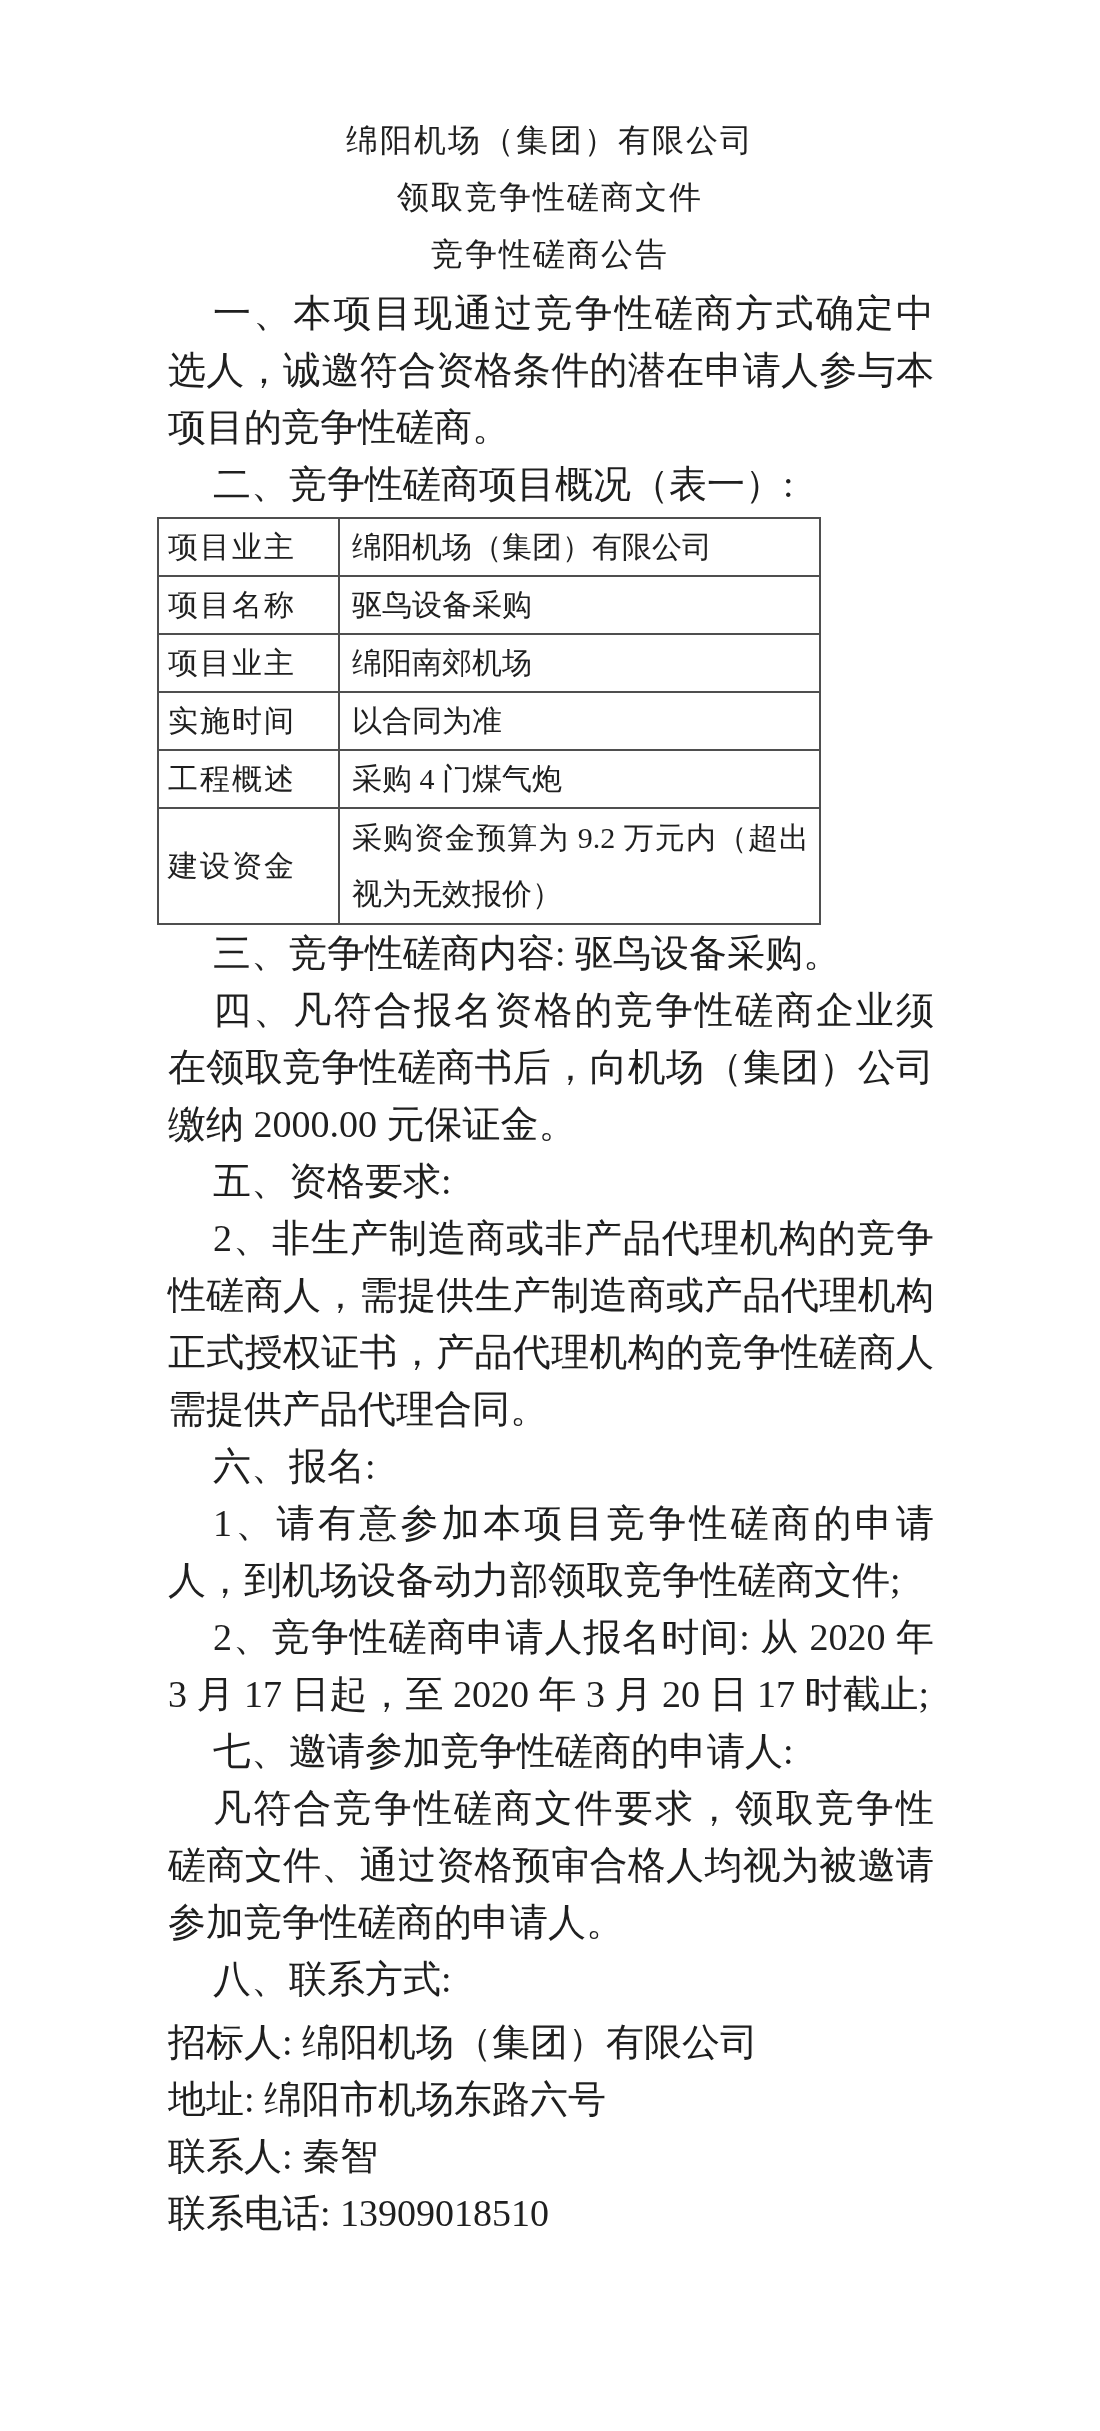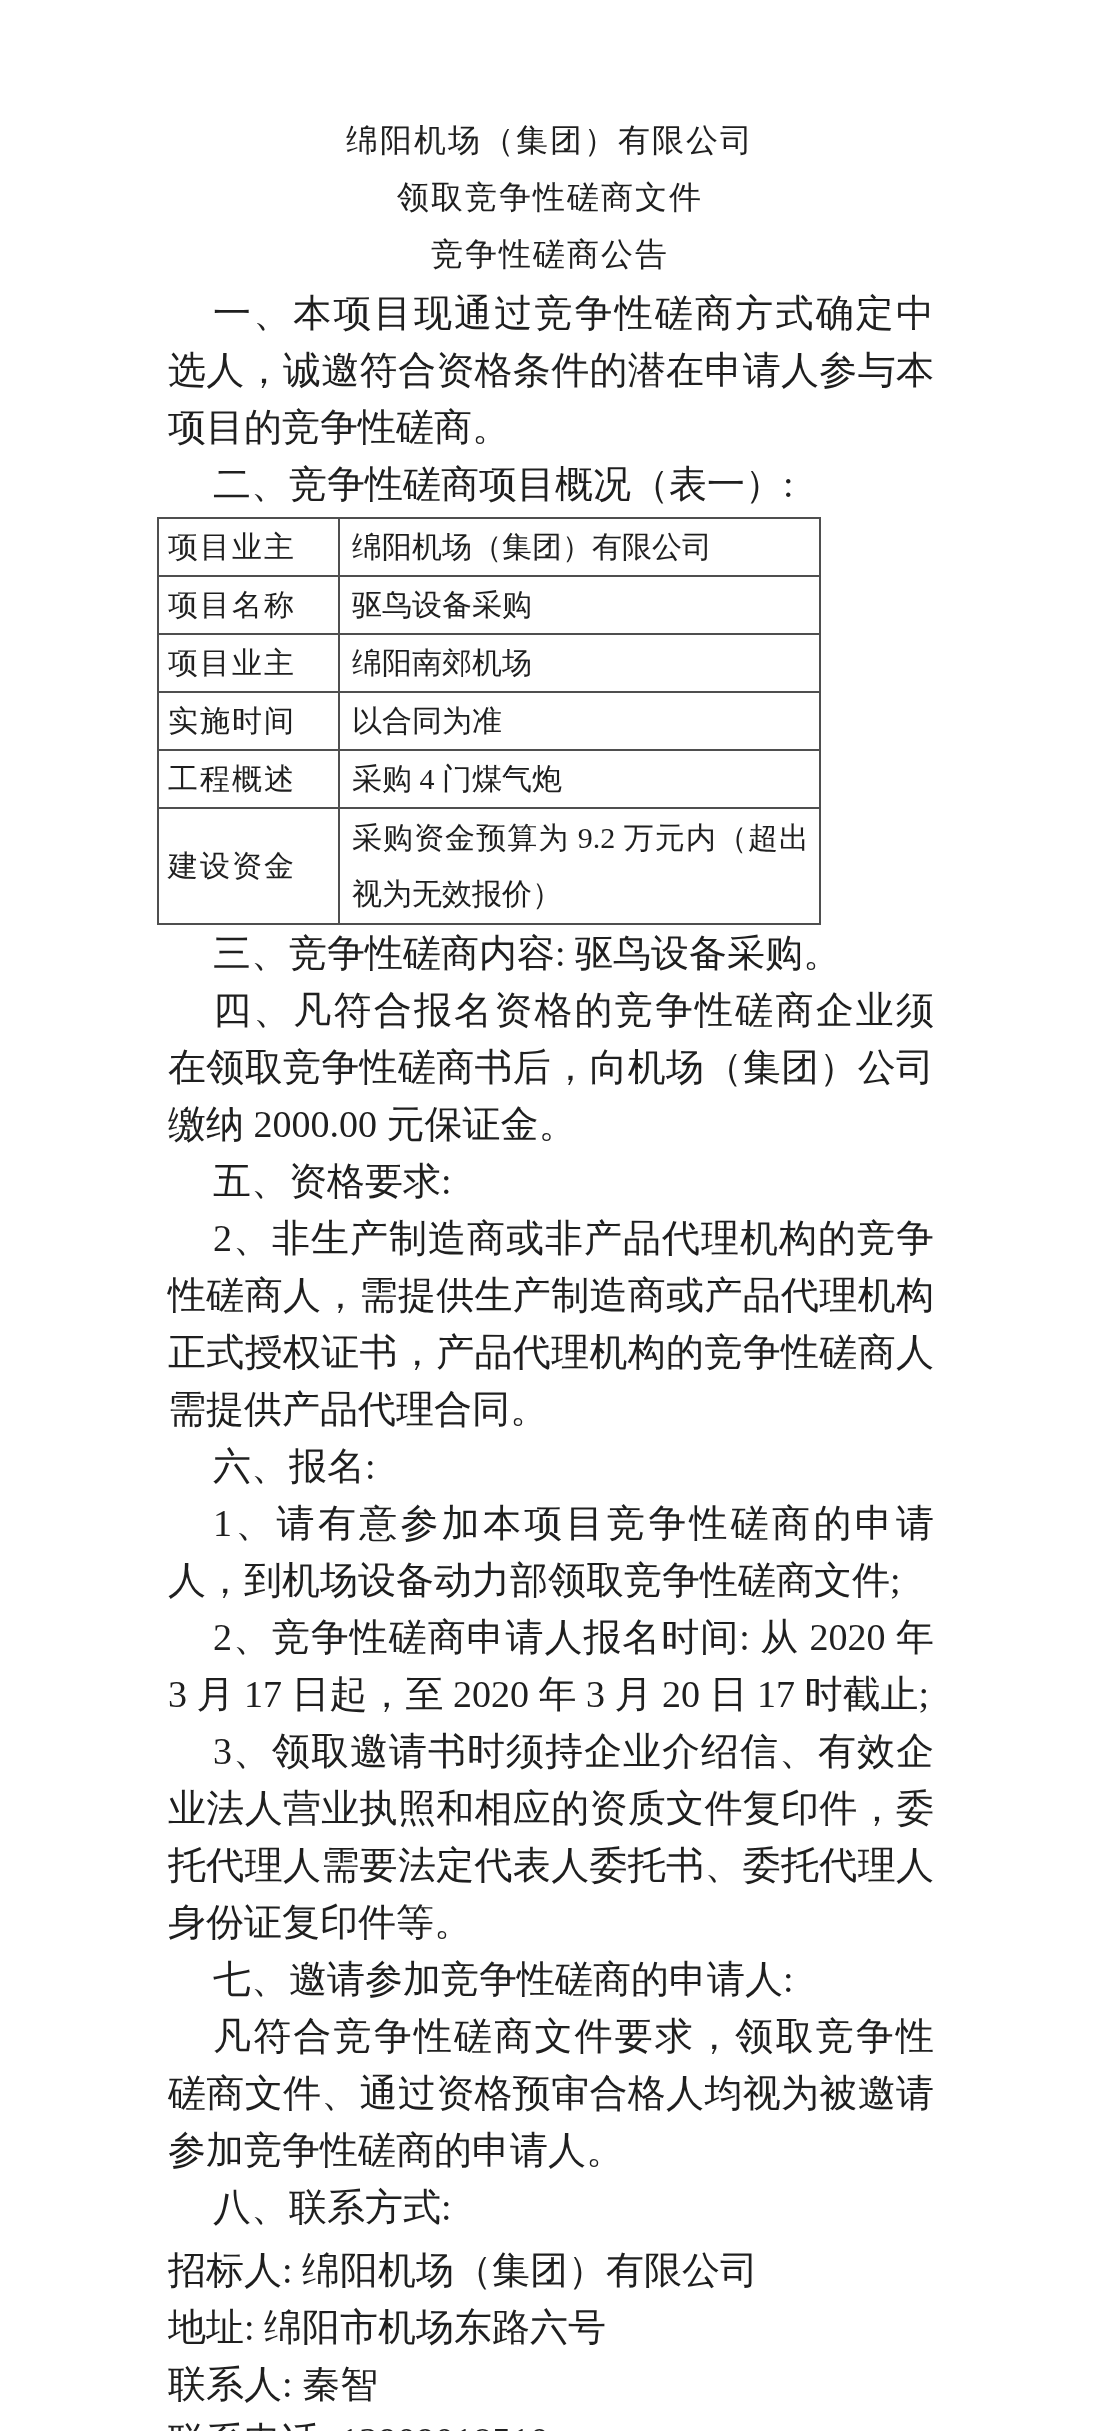--- a/index.html
+++ b/index.html
@@ -79,21 +79,20 @@
     </tbody>
   </table>
 
   <p class="para indent">三、竞争性磋商内容: 驱鸟设备采购。</p>
   <p class="para indent">四、凡符合报名资格的竞争性磋商企业须在领取竞争性磋商书后，向机场（集团）公司缴纳 2000.00 元保证金。</p>
   <p class="para indent">五、资格要求:</p>
   <p class="para indent">2、非生产制造商或非产品代理机构的竞争性磋商人，需提供生产制造商或产品代理机构正式授权证书，产品代理机构的竞争性磋商人需提供产品代理合同。</p>
   <p class="para indent">六、报名:</p>
   <p class="para indent">1、请有意参加本项目竞争性磋商的申请人，到机场设备动力部领取竞争性磋商文件;</p>
   <p class="para indent">2、竞争性磋商申请人报名时间: 从 2020 年 3 月 17 日起，至 2020 年 3 月 20 日 17 时截止;</p>
-  <p class="para indent">3、领取邀请书时须持企业介绍信、有效企业法人营业执照和相应的资质文件复印件，委托代理人需要法定代表人委托书、委托代理人身份证复印件等。</p>
   <p class="para indent">七、邀请参加竞争性磋商的申请人:</p>
   <p class="para indent">凡符合竞争性磋商文件要求，领取竞争性磋商文件、通过资格预审合格人均视为被邀请参加竞争性磋商的申请人。</p>
   <p class="para indent">八、联系方式:</p>
 
   <div class="contact">
     <p class="para">招标人: 绵阳机场（集团）有限公司</p>
     <p class="para">地址: 绵阳市机场东路六号</p>
     <p class="para">联系人: 秦智</p>
     <p class="para">联系电话: 13909018510</p>
   </div>

